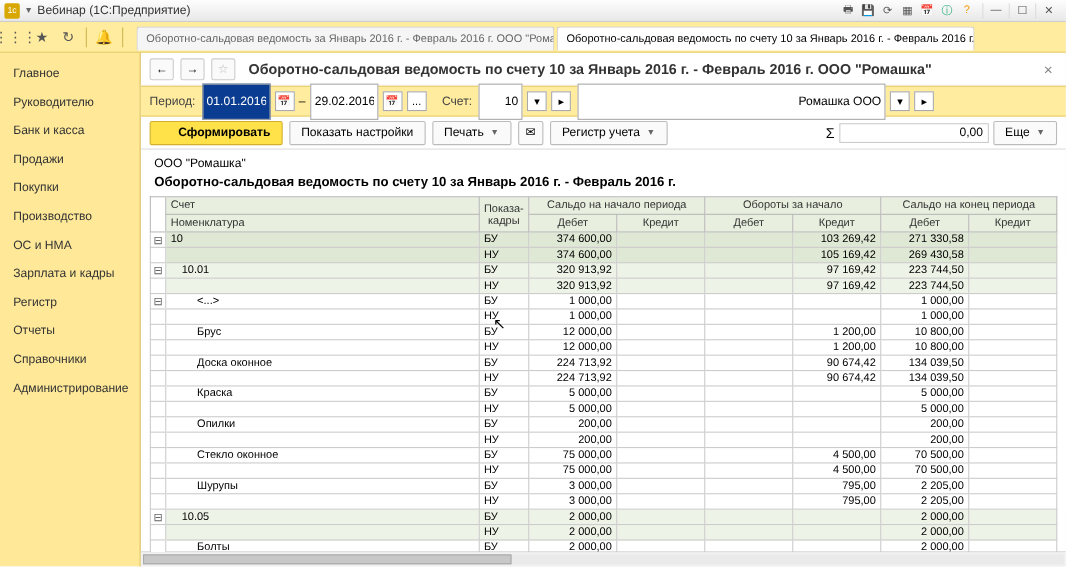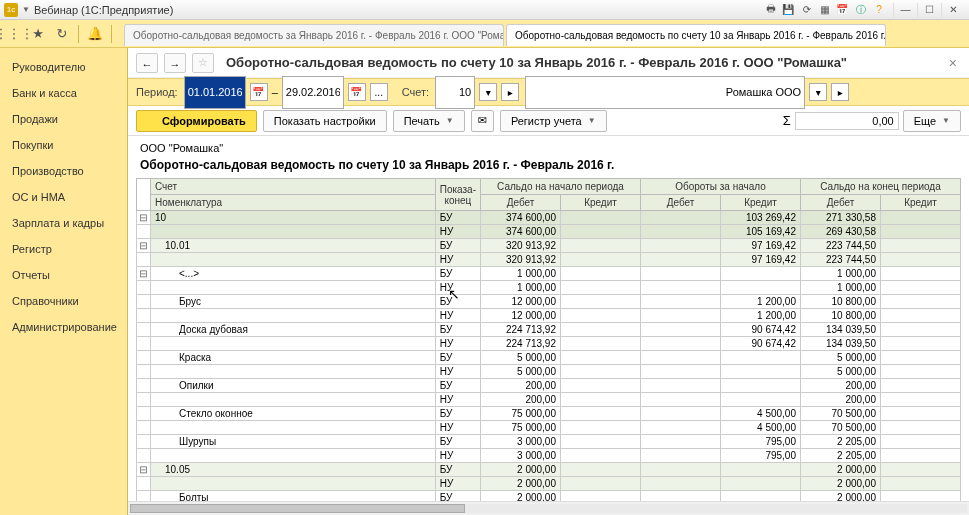--- a/index.html
+++ b/index.html
@@ -28,21 +28,21 @@
 .filterbar { height:28px; background:#ffec9e; border-top:1px solid #e8d070; border-bottom:1px solid #e8d070; display:flex; align-items:center; padding:0 8px; gap:4px; font-size:11px;}
 .filterbar .lbl { color:#444; margin-right:2px;}
 .filterbar input { height:33px; border:1px solid #aaa; padding:0 3px; font-size:11px; background:#fff;text-align:right; }
 .filterbar input.selected { background:#0a3d91; color:#fff; }
 .filterbar .mini { width:18px; height:18px; border:1px solid #aaa; background:#fff; display:flex;align-items:center;justify-content:center; font-size:10px;}
 .actionbar { height:30px; display:flex; align-items:center; padding:0 8px; gap:6px; border-bottom:1px solid #ddd; }
 .btn { height:22px; border:1px solid #bbb; background:#fafafa; padding:0 10px; font-size:11px; border-radius:2px; display:flex;align-items:center; gap:4px;}
 .btn.yellow { background:#ffe14a; border-color:#d4b030; font-weight:bold;padding-left:25px;}
 .btn .dd { font-size:8px; color:#666; margin-left:2px;}
 .actionbar .sumbox { margin-left:auto; display:flex; align-items:center; gap:4px;}
-.actionbar .sumbox input { width:104px; height:18px; border:1px solid #ccc; text-align:right; padding:0 4px; font-size:11px;}
+.actionbar .sumbox input { width:136px; height:18px; border:1px solid #ccc; text-align:right; padding:0 4px; font-size:11px;}
 .reportwrap { flex:1; overflow:auto; padding:4px 8px 0 8px; position:relative;}
 .rhead1 { font-size:11px; padding:2px 4px; }
 .rhead2 { font-size:12px; font-weight:bold; padding:2px 4px 6px 4px;}
 table.rep { border-collapse:collapse; width:100%; font-size:10px; }
 table.rep th { background:#e8efdf; border:1px solid #bbb; padding:2px 4px; font-weight:normal; text-align:center; color:#333;}
 table.rep td { border:1px solid #ccc; padding:1px 4px; white-space:nowrap; }
 table.rep td.num { text-align:right; }
 table.rep tr.groupA td { background:#dfe8d4; }
 table.rep tr.groupB td { background:#eef3e7; }
 .treecol { width:14px; padding:0 !important; text-align:center; color:#666; font-size:10px; background:#fff !important; border-right:none !important; }
@@ -88,20 +88,21 @@
     </div>
     <div class="tab">
       <span>Оборотно-сальдовая ведомость по счету 10 за Январь 2016 г. - Февраль 2016 г. ОО...</span>
 
     </div>
   </div>
 </div>
 
 <div class="mainrow">
   <div class="sidebar">
+    <div class="item">Главное</div>
     <div class="item">Руководителю</div>
     <div class="item">Банк и касса</div>
     <div class="item">Продажи</div>
     <div class="item">Покупки</div>
     <div class="item">Производство</div>
     <div class="item">ОС и НМА</div>
     <div class="item">Зарплата и кадры</div>
     <div class="item">Регистр</div>
     <div class="item">Отчеты</div>
     <div class="item">Справочники</div>
@@ -159,21 +160,21 @@
     <div class="reportwrap">
       <span class="cursor-arrow">↖</span>
       <div class="rhead1">ООО "Ромашка"</div>
       <div class="rhead2">Оборотно-сальдовая ведомость по счету 10 за Январь 2016 г. - Февраль 2016 г.</div>
       <table class="rep">
         <thead>
           <tr>
             <th rowspan="2" class="treecol"></th>
             <th style="text-align:left">Счет</th>
             <th rowspan="2" style="width:42px">Показа-
-конец</th>
+кадры</th>
             <th colspan="2">Сальдо на начало периода</th>
             <th colspan="2">Обороты за начало</th>
             <th colspan="2">Сальдо на конец периода</th>
           </tr>
           <tr>
             <th style="text-align:left">Номенклатура</th>
             <th style="width:80px">Дебет</th>
             <th style="width:80px">Кредит</th>
             <th style="width:80px">Дебет</th>
             <th style="width:80px">Кредит</th>
@@ -265,21 +266,21 @@
               <td>НУ</td>
               <td class="num">12 000,00</td>
               <td class="num"></td>
               <td class="num"></td>
               <td class="num">1 200,00</td>
               <td class="num">10 800,00</td>
               <td class="num"></td>
             </tr>
             <tr>
               <td class="treecol"></td>
-              <td style="padding-left:28px">Доска дубовая</td>
+              <td style="padding-left:28px">Доска оконное</td>
               <td>БУ</td>
               <td class="num">224 713,92</td>
               <td class="num"></td>
               <td class="num"></td>
               <td class="num">90 674,42</td>
               <td class="num">134 039,50</td>
               <td class="num"></td>
             </tr>
             <tr>
               <td class="treecol"></td>

